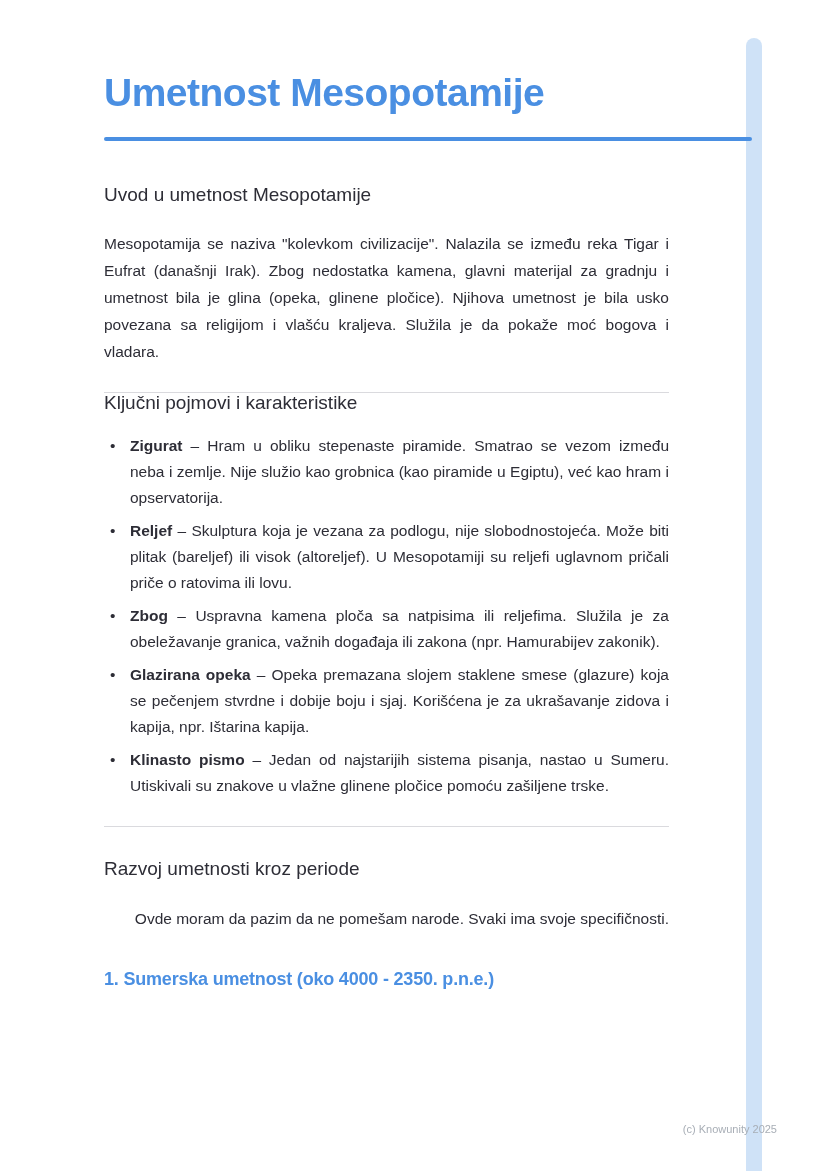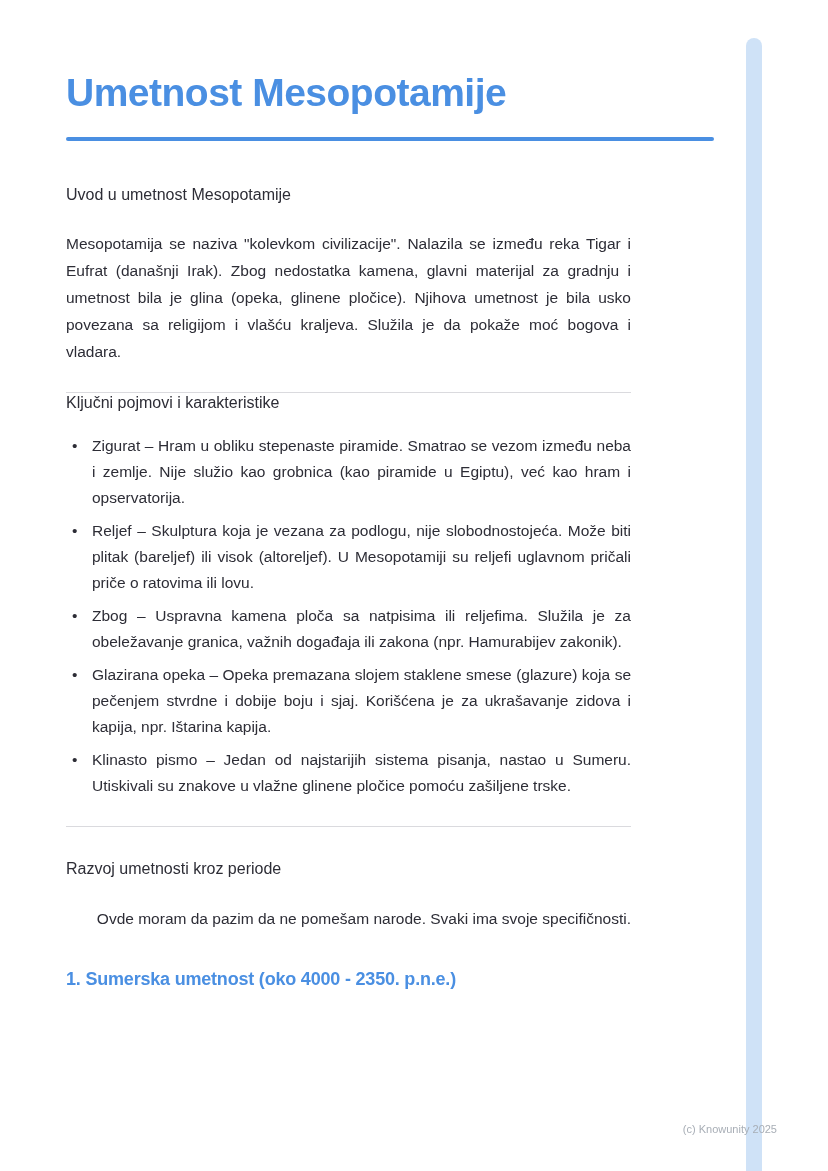--- a/index.html
+++ b/index.html
@@ -18,41 +18,41 @@
     position: absolute;
     left: 746px;
     top: 38px;
     width: 16px;
     height: 1133px;
     background: #cfe2f7;
     border-radius: 8px 8px 0 0;
     z-index: 1;
   }
 
-  .content { position: relative; z-index: 2; padding: 70px 0 0 66px; }
+  .content { position: relative; z-index: 2; padding: 70px 0 0 104px; }
 
   h1.title {
     color: #4a8fe2;
     font-size: 39px;
     font-weight: bold;
     letter-spacing: -0.5px;
     line-height: 1.2;
   }
   .title-rule {
     width: 648px;
     height: 4px;
     background: #4a8fe2;
     border-radius: 2px;
     margin-top: 20px;
   }
 
   .text-col { width: 565px; }
 
   .sub-heading {
-    font-size: 16px;
+    font-size: 19px;
     line-height: 20px;
     color: #2d2d36;
   }
   .mt-intro { margin-top: 44px; }
   .mt-keyterms { }
   .mt-dev { margin-top: 32px; }
 
   p.body-text {
     font-size: 15.5px;
     line-height: 27px;
@@ -81,21 +81,21 @@
     margin-top: 7px;
   }
   ul.terms-list li:first-child { margin-top: 0; }
   ul.terms-list li::before {
     content: "\2022";
     position: absolute;
     left: 6px;
     top: 0;
     color: #2d2d36;
   }
-  .term { font-weight: normal; }
+  .term { font-weight: bold; }
 
   h2.section-heading {
     color: #4a8fe2;
     font-size: 18px;
     font-weight: bold;
     line-height: 1.25;
     margin-top: 36px;
     letter-spacing: -0.2px;
   }
 

